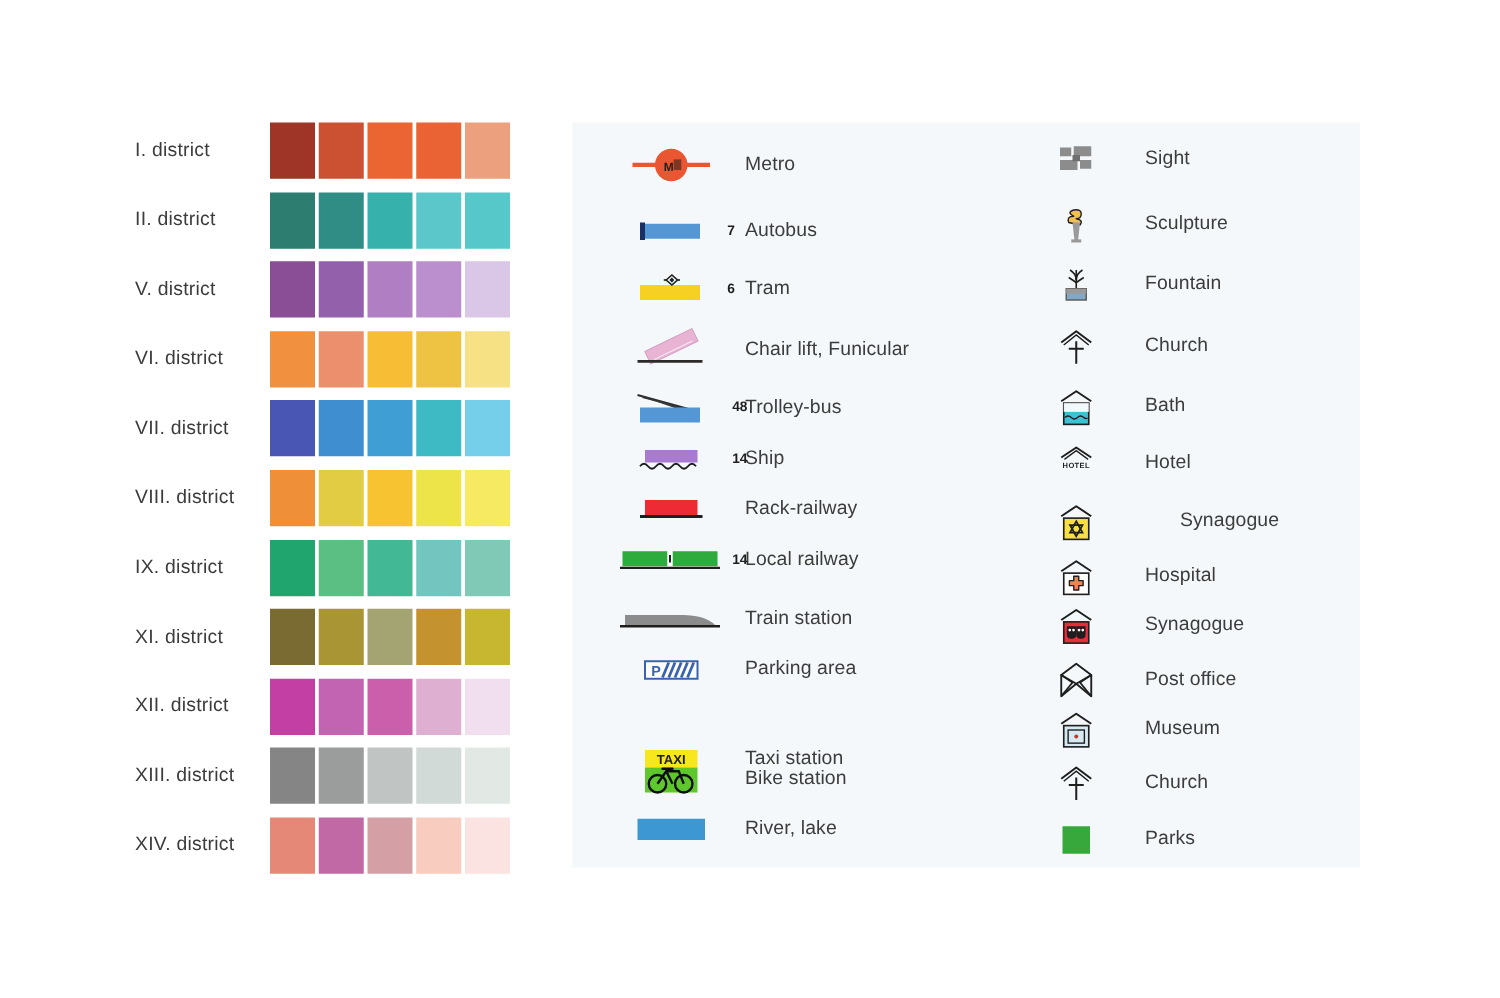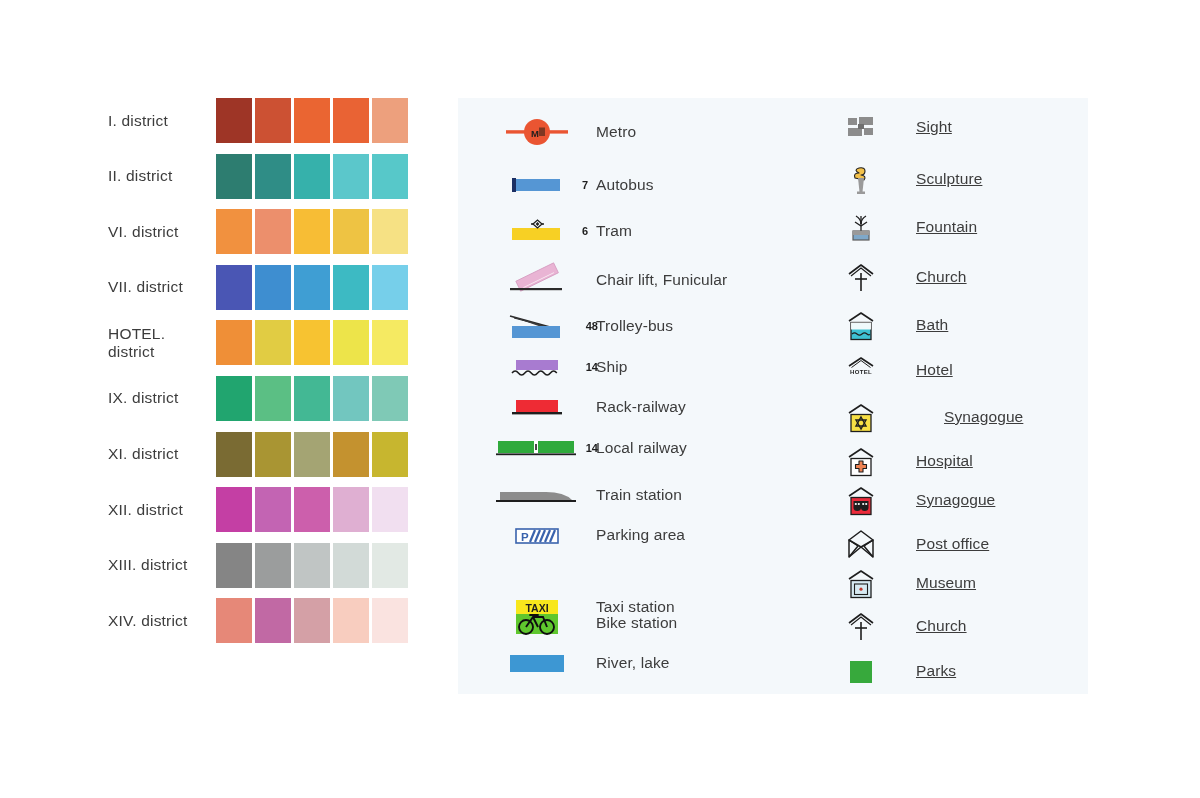--- a/index.html
+++ b/index.html
@@ -48,21 +48,21 @@
     display: flex; align-items: center; justify-content: center;
     position: relative; height: 30px;
   }
   #legend-col-places .legend-icon {
     width: 62px; flex: 0 0 62px; justify-content: center;
   }
   .legend-label {
     font-size: 15.5px; color: #3c3c3c;
     white-space: nowrap; letter-spacing: .1px;
   }
-  #legend-col-places .legend-label { padding-left: 24px; text-decoration: underline; }
+  #legend-col-places .legend-label { padding-left: 24px; }
 
   .route-num {
     position: absolute; right: 8px; top: 50%;
     transform: translateY(-50%);
     font-size: 11px; font-weight: bold; color: #1e1e1e;
   }
   .route-num.wide { right: -2px; text-align: center; }
 
   svg { display: block; overflow: visible; }
 </style>
@@ -86,41 +86,51 @@
         <div class="district-label">II. district</div>
         <div class="swatches">
           <div class="swatch" style="background: rgb(45, 125, 112);"></div>
           <div class="swatch" style="background: rgb(47, 141, 134);"></div>
           <div class="swatch" style="background: rgb(54, 177, 171);"></div>
           <div class="swatch" style="background: rgb(91, 199, 203);"></div>
           <div class="swatch" style="background: rgb(87, 200, 201);"></div>
         </div>
       </div>
       <div class="district-row">
+        <div class="district-label">V. district</div>
+        <div class="swatches">
+          <div class="swatch" style="background: rgb(138, 78, 150);"></div>
+          <div class="swatch" style="background: rgb(147, 97, 171);"></div>
+          <div class="swatch" style="background: rgb(176, 126, 194);"></div>
+          <div class="swatch" style="background: rgb(187, 142, 206);"></div>
+          <div class="swatch" style="background: rgb(218, 198, 230);"></div>
+        </div>
+      </div>
+      <div class="district-row">
         <div class="district-label">VI. district</div>
         <div class="swatches">
           <div class="swatch" style="background: rgb(241, 145, 63);"></div>
           <div class="swatch" style="background: rgb(236, 143, 108);"></div>
           <div class="swatch" style="background: rgb(247, 189, 53);"></div>
           <div class="swatch" style="background: rgb(238, 195, 67);"></div>
           <div class="swatch" style="background: rgb(246, 225, 132);"></div>
         </div>
       </div>
       <div class="district-row">
         <div class="district-label">VII. district</div>
         <div class="swatches">
           <div class="swatch" style="background: rgb(74, 86, 180);"></div>
           <div class="swatch" style="background: rgb(62, 142, 208);"></div>
           <div class="swatch" style="background: rgb(63, 158, 211);"></div>
           <div class="swatch" style="background: rgb(61, 186, 195);"></div>
           <div class="swatch" style="background: rgb(118, 207, 234);"></div>
         </div>
       </div>
       <div class="district-row">
-        <div class="district-label">HOTEL. district</div>
+        <div class="district-label">VIII. district</div>
         <div class="swatches">
           <div class="swatch" style="background: rgb(239, 143, 55);"></div>
           <div class="swatch" style="background: rgb(225, 204, 67);"></div>
           <div class="swatch" style="background: rgb(247, 195, 49);"></div>
           <div class="swatch" style="background: rgb(237, 228, 74);"></div>
           <div class="swatch" style="background: rgb(245, 234, 98);"></div>
         </div>
       </div>
       <div class="district-row">
         <div class="district-label">IX. district</div>

